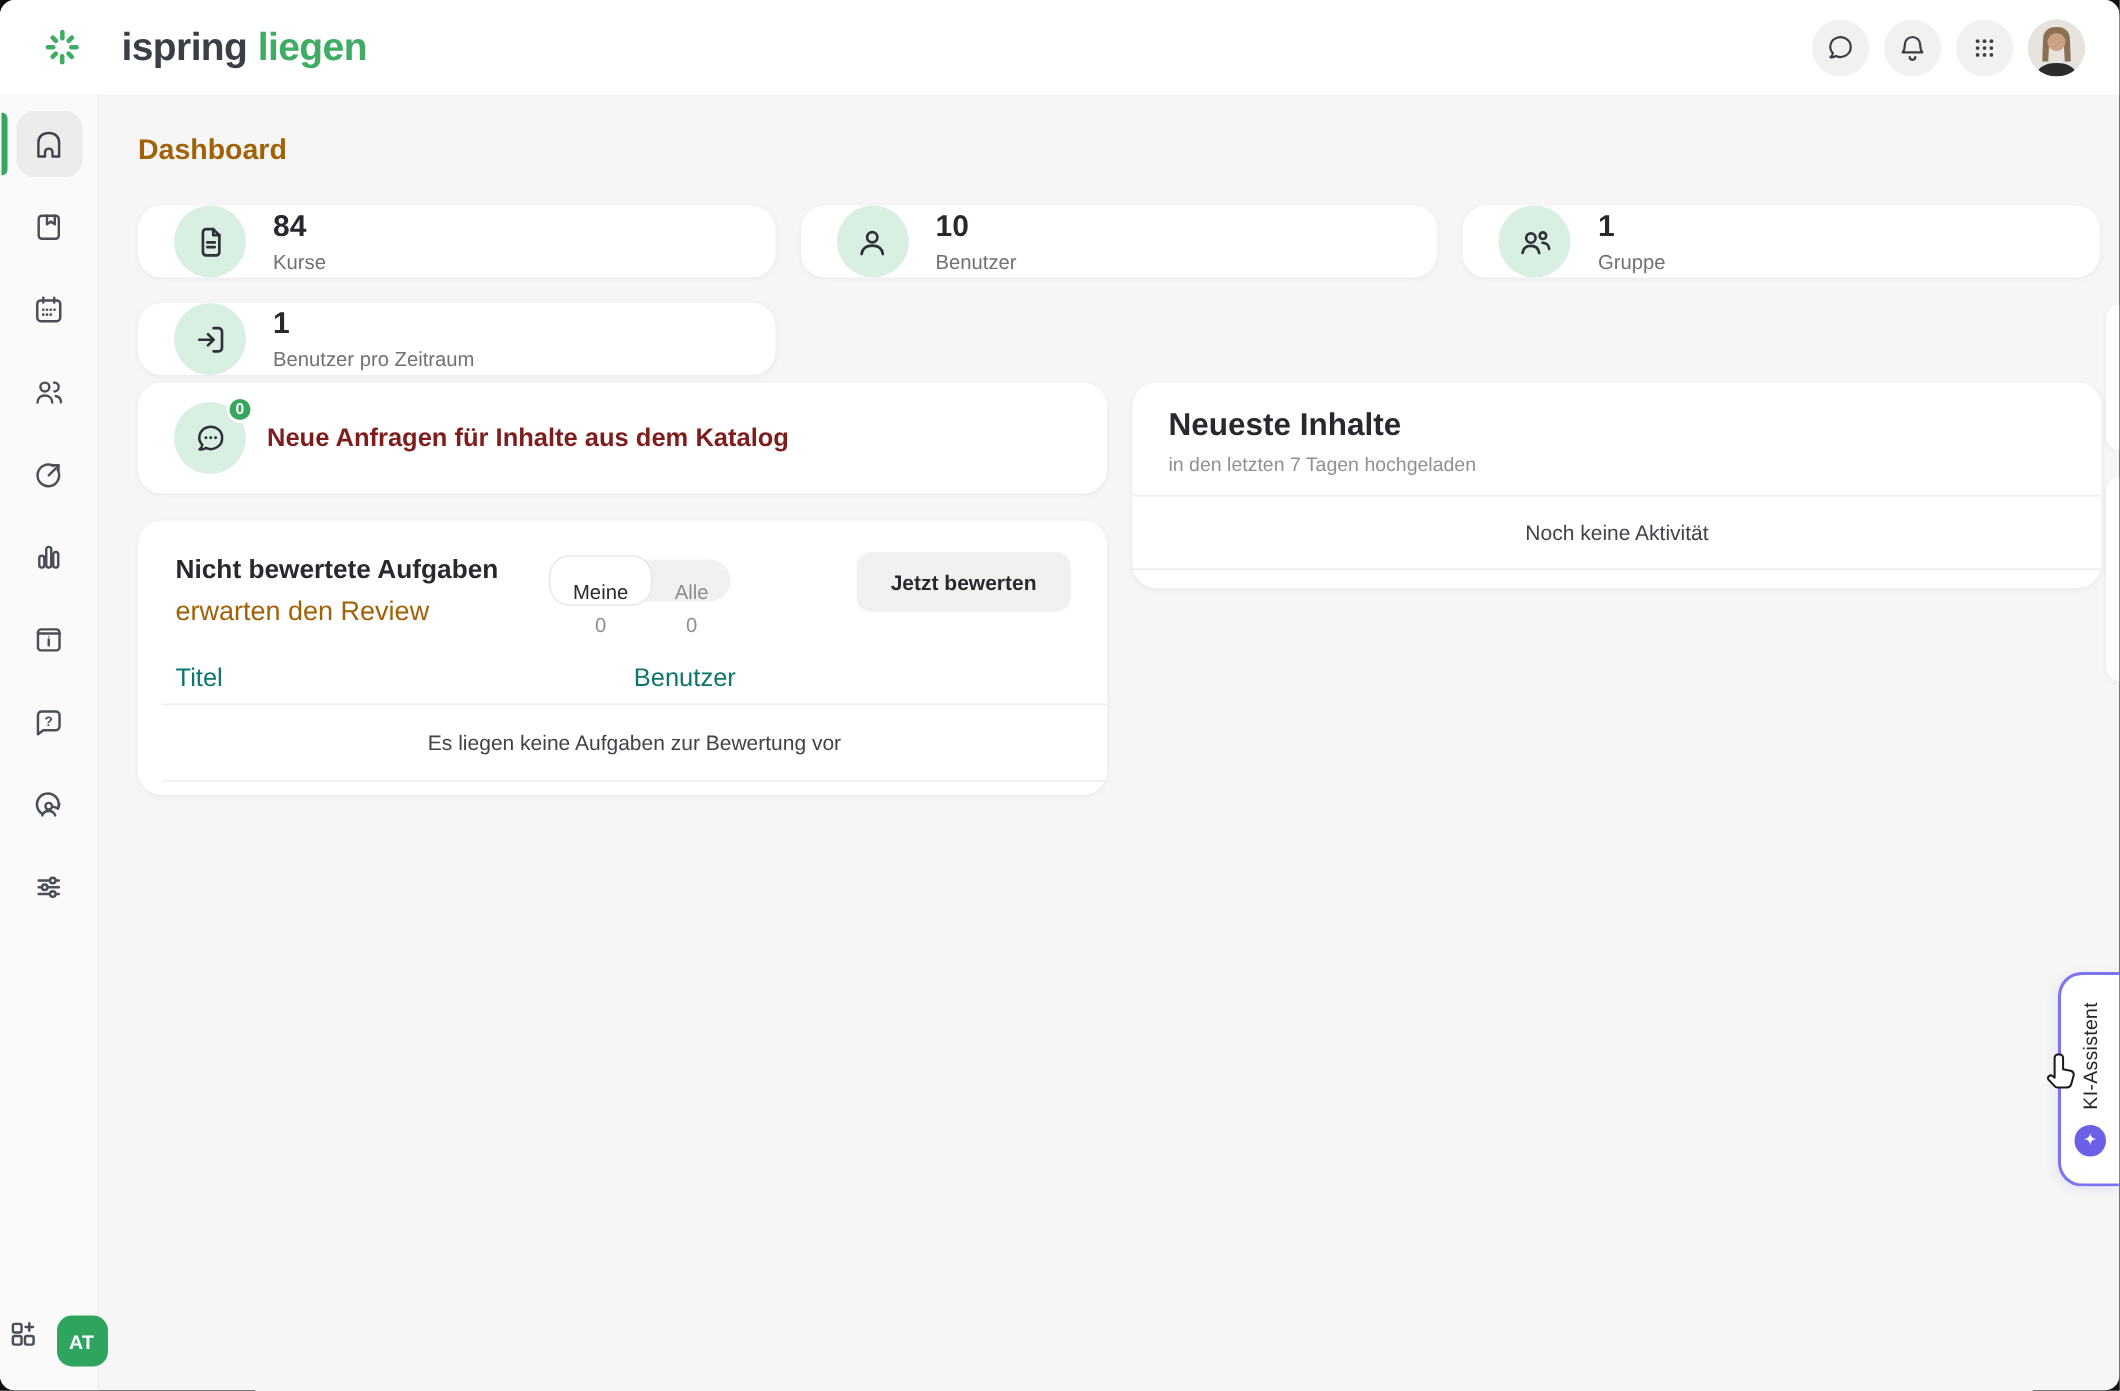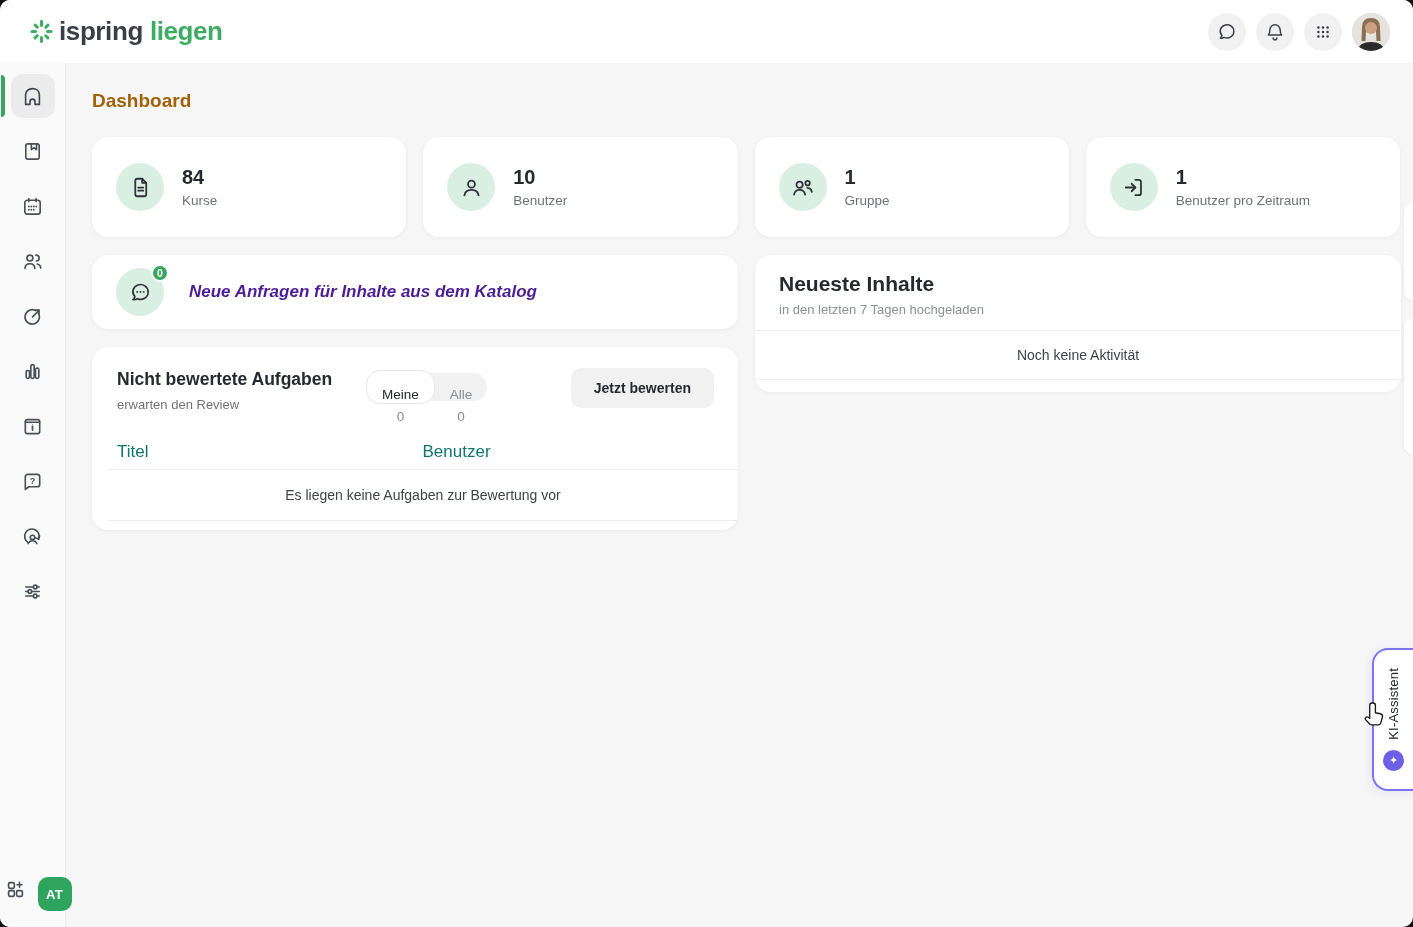--- a/index.html
+++ b/index.html
@@ -8,21 +8,21 @@
   .screen{
     position:relative; width:1413px; height:927px; margin:0 auto;
     background:#f6f6f6; border-radius:10px; overflow:hidden;
     -webkit-font-smoothing:antialiased;
   }
   
   .topbar{
     position:absolute; top:0; left:0; right:0; height:63px; background:#fff;
     display:flex; align-items:center; padding:0 23px 0 28px; z-index:6;
   }
-  .logo{ display:flex; align-items:center; gap:4px; }
+  .logo{ display:flex; align-items:center; gap:26px; }
   .logo-text{ font-size:26px; letter-spacing:-0.4px; display:flex; gap:7px; align-items:baseline;}
   .logo-primary{ color:#3a3e47; font-weight:700; }
   .logo-secondary{ color:#3eac63; font-weight:600; }
   .topbar-right{ margin-left:auto; display:flex; align-items:center; gap:10px; }
   .round-btn{
     width:38px; height:38px; border-radius:50%; background:#f1f1f2; border:none;
     display:flex; align-items:center; justify-content:center; cursor:pointer;
   }
   .avatar-btn{ width:38px; height:38px; border-radius:50%; overflow:hidden; padding:0; border:none; cursor:pointer; background:#ddd;}
   
@@ -48,55 +48,55 @@
     margin:14px 0 16px 0; cursor:pointer; letter-spacing:.3px;
   }
   
   .content{ position:absolute; left:67px; top:63px; right:0; bottom:0; }
   .page-title{ position:absolute; left:25px; top:27px; font-size:19px; font-weight:700; color:#a16207; }
   .card{
     background:#fff; border-radius:16px; box-shadow:0 1px 4px rgba(20,20,30,.05);
   }
   .stats-row{
     position:absolute; left:25px; top:74px; width:1308px; height:100px;
-    display:grid; grid-template-columns:repeat(4,1fr); gap:17px;
+    display:grid; grid-template-columns:repeat(3,1fr); gap:17px;
   }
   .stat-card{ display:flex; align-items:center; padding-left:24px; cursor:pointer; }
   .stat-icon{
     width:48px; height:48px; border-radius:50%; background:#d9efe2; flex:0 0 48px;
     display:flex; align-items:center; justify-content:center; color:#2e3238;
   }
   .stat-text{ margin-left:18px; }
   .stat-value{ font-size:20px; font-weight:700; color:#26292e; }
   .stat-label{ font-size:13.5px; color:#6e7277; margin-top:4px; }
   
   .catalog-card{
     position:absolute; left:25px; top:192px; width:646px; height:74px;
     display:flex; align-items:center; padding-left:24px; cursor:pointer;
   }
   .badge-icon-wrap{ position:relative; width:48px; height:48px; flex:0 0 48px;}
   .badge{
     position:absolute; top:-4px; right:-5px; min-width:18px; height:18px; border-radius:9px;
     background:#35a75e; border:2px solid #fff; color:#fff; font-size:10.5px; font-weight:700;
     display:flex; align-items:center; justify-content:center; padding:0 3px;
   }
-  .catalog-label{ margin-left:25px; font-size:17px; font-weight:700; color:#4c1d95;font-style:italic; }
+  .catalog-label{ margin-left:14px; font-size:17px; font-weight:700; color:#7f1d1d; }
   
   .latest-card{ position:absolute; left:688px; top:192px; width:646px; height:137px; }
   .latest-head{ padding:17px 24px 13px 24px; }
   .latest-title{ font-size:21px; font-weight:700; color:#26292e; }
   .latest-sub{ font-size:13px; color:#8d9095; margin-top:6px; }
   .latest-empty{
     border-top:1px solid #ededee; border-bottom:1px solid #ededee; height:50px;
     display:flex; align-items:center; justify-content:center; font-size:14px; color:#3f434a;
   }
   
   .tasks-card{ position:absolute; left:25px; top:284px; width:646px; height:183px; }
   .tasks-title{ position:absolute; left:25px; top:22px; font-size:17.5px; font-weight:700; color:#26292e; }
-  .tasks-sub{ position:absolute; left:25px; top:50px; font-size:13px; color:#737373; }
+  .tasks-sub{ position:absolute; left:25px; top:50px; font-size:18px; color:#a16207; }
   .seg-toggle{
     position:absolute; left:274px; top:26px; height:28px; background:#f1f1f2; border-radius:14px;
     display:flex; align-items:center; font-size:13.5px;
   }
   .seg{
     height:28px; border-radius:14px; display:flex; align-items:center; gap:7px;
     padding:16px 15px; cursor:pointer; color:#8a8d92; background:transparent; border:none; font-size:13.5px;flex-direction:column;
   }
   .seg.active{ background:#fff; border:1px solid #e7e7e9; color:#26292e; font-weight:400; }
   .seg .count{ color:#8a8d92; }

